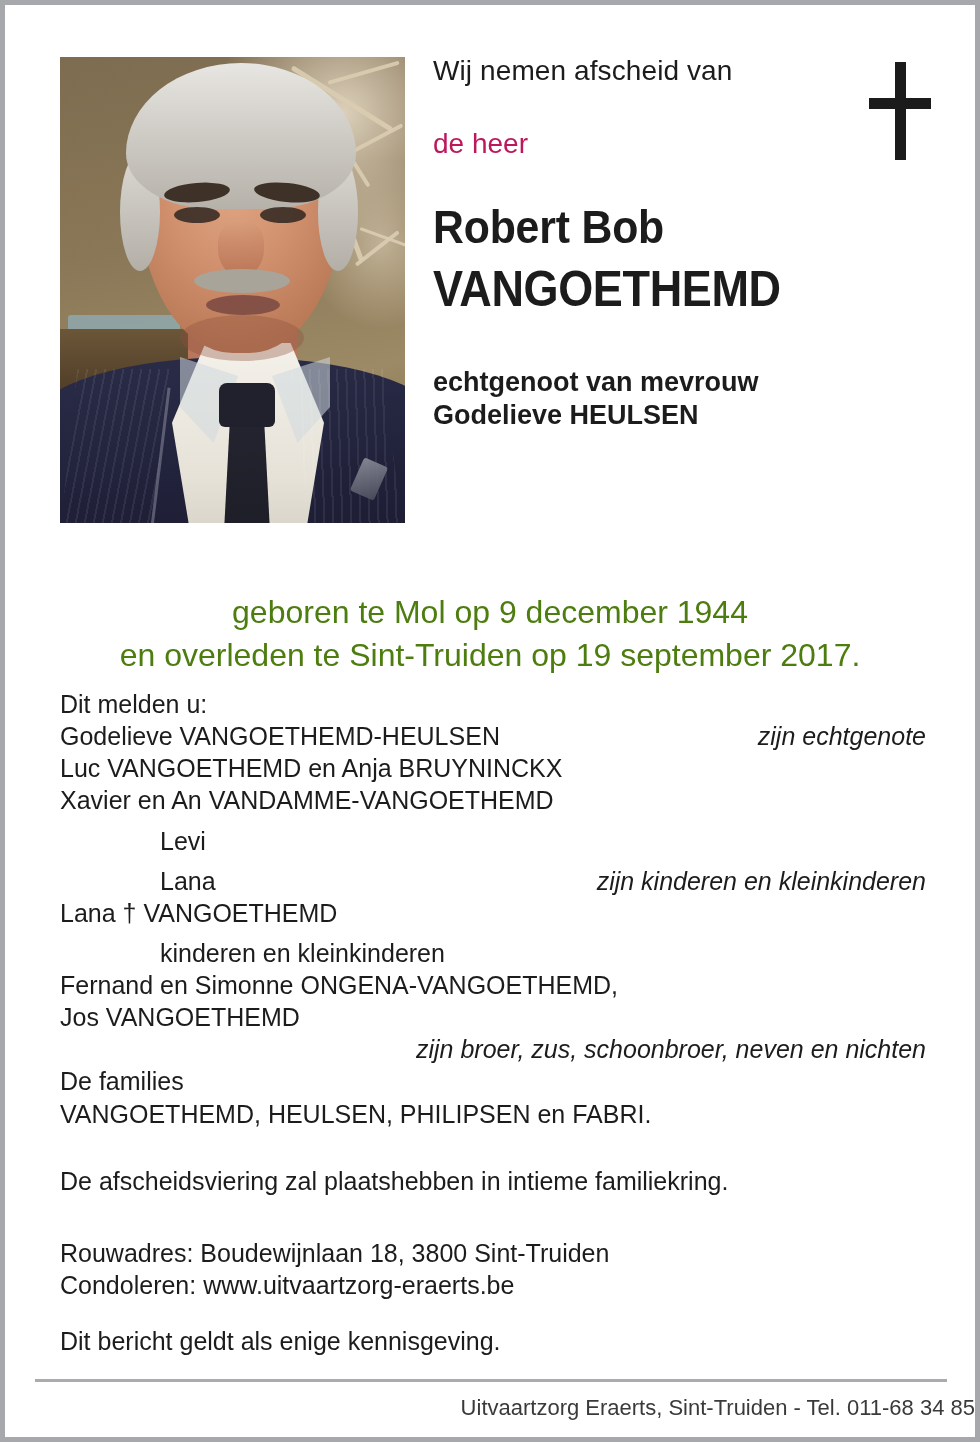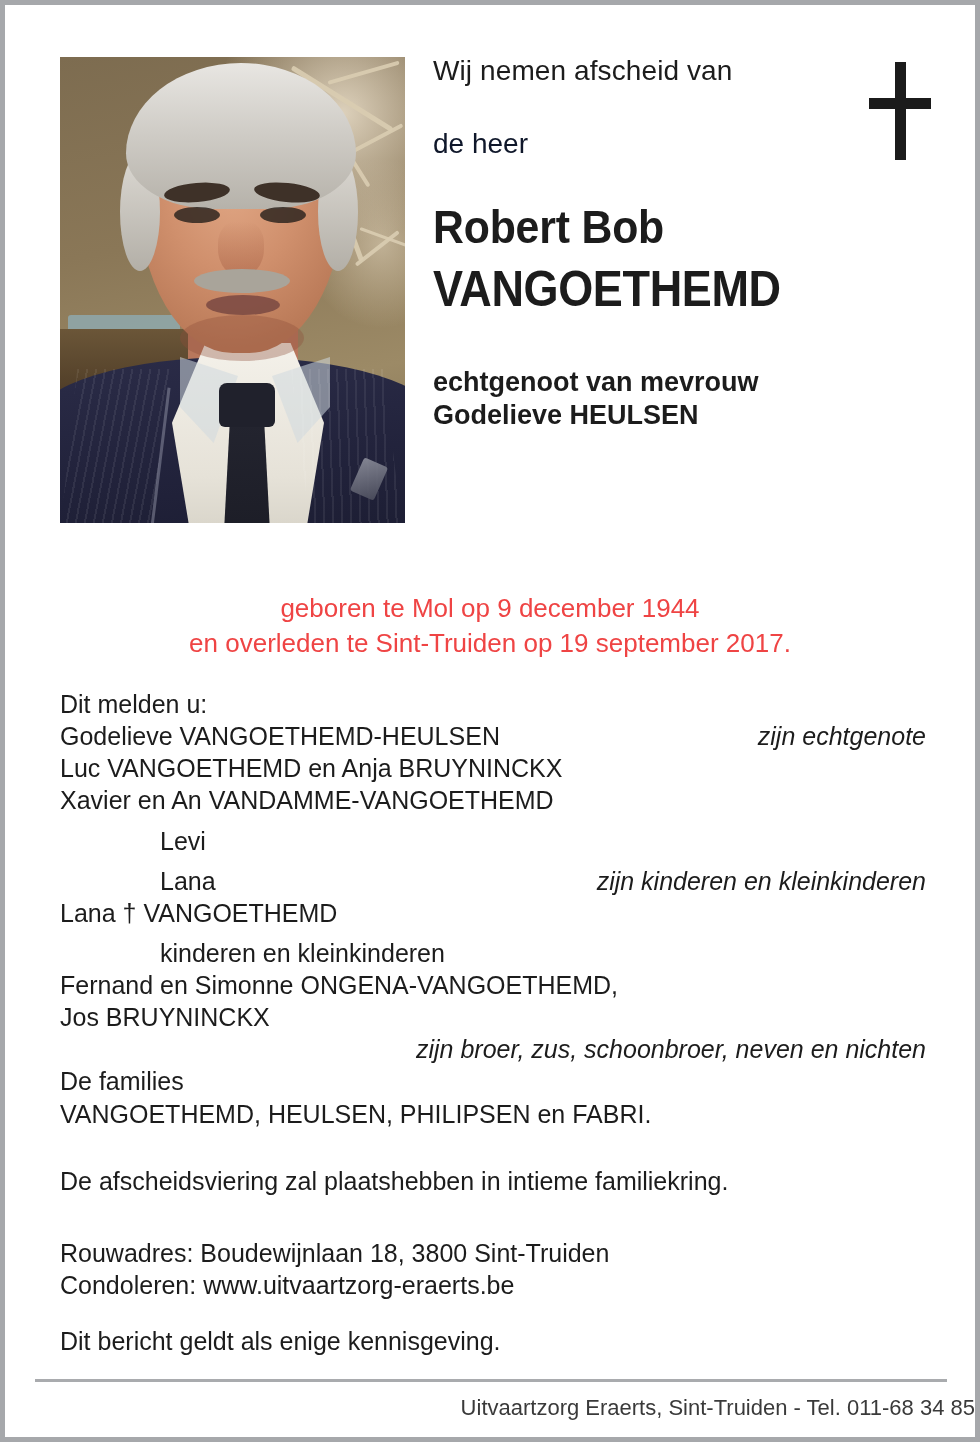--- a/index.html
+++ b/index.html
@@ -255,21 +255,21 @@
   }
   .lead {
     font-size: 28px;
     color: #1c1c1c;
     line-height: 1.0;
     margin: 0 0 45px 0;
     letter-spacing: .1px;
   }
   .lead2 {
     font-size: 28px;
-    color: #0f172a;
+    color: #be185d;
     line-height: 1.0;
     margin: 0 0 46px 0;
   }
   .name-first {
     font-family: "Liberation Sans Narrow", "Liberation Sans", sans-serif;
     font-size: 46px;
     font-weight: bold;
     color: #1c1c1c;
     line-height: 1.0;
     letter-spacing: -0.2px;
@@ -302,22 +302,22 @@
     line-height: 1.0;
     margin: 0;
   }
 
   
   .dates {
     position: absolute;
     left: 0; right: 0;
     top: 586px;
     text-align: center;
-    font-size: 26px;
-    color: #ef4444;
+    font-size: 32px;
+    color: #4d7c0f;
     line-height: 1.33;
   }
   .dates div { white-space: nowrap; }
 
   
   .announce {
     position: absolute;
     left: 55px;
     top: 683px;
     width: 866px;
@@ -472,21 +472,21 @@
 
     <span class="ln indent">
       <span>kinderen en kleinkinderen</span>
     </span>
 
     <span class="ln">
       <span>Fernand en Simonne ONGENA-VANGOETHEMD,</span>
     </span>
 
     <span class="ln">
-      <span>Jos BRUYNINCKX</span>
+      <span>Jos VANGOETHEMD</span>
     </span>
 
     <span class="ln desc-only">zijn broer, zus, schoonbroer, neven en nichten</span>
 
     <span class="ln">De families</span>
     <span class="ln">VANGOETHEMD, HEULSEN, PHILIPSEN en FABRI.</span>
   </div>
 
   <div class="para p-afscheid">De afscheidsviering zal plaatshebben in intieme familiekring.</div>
 

